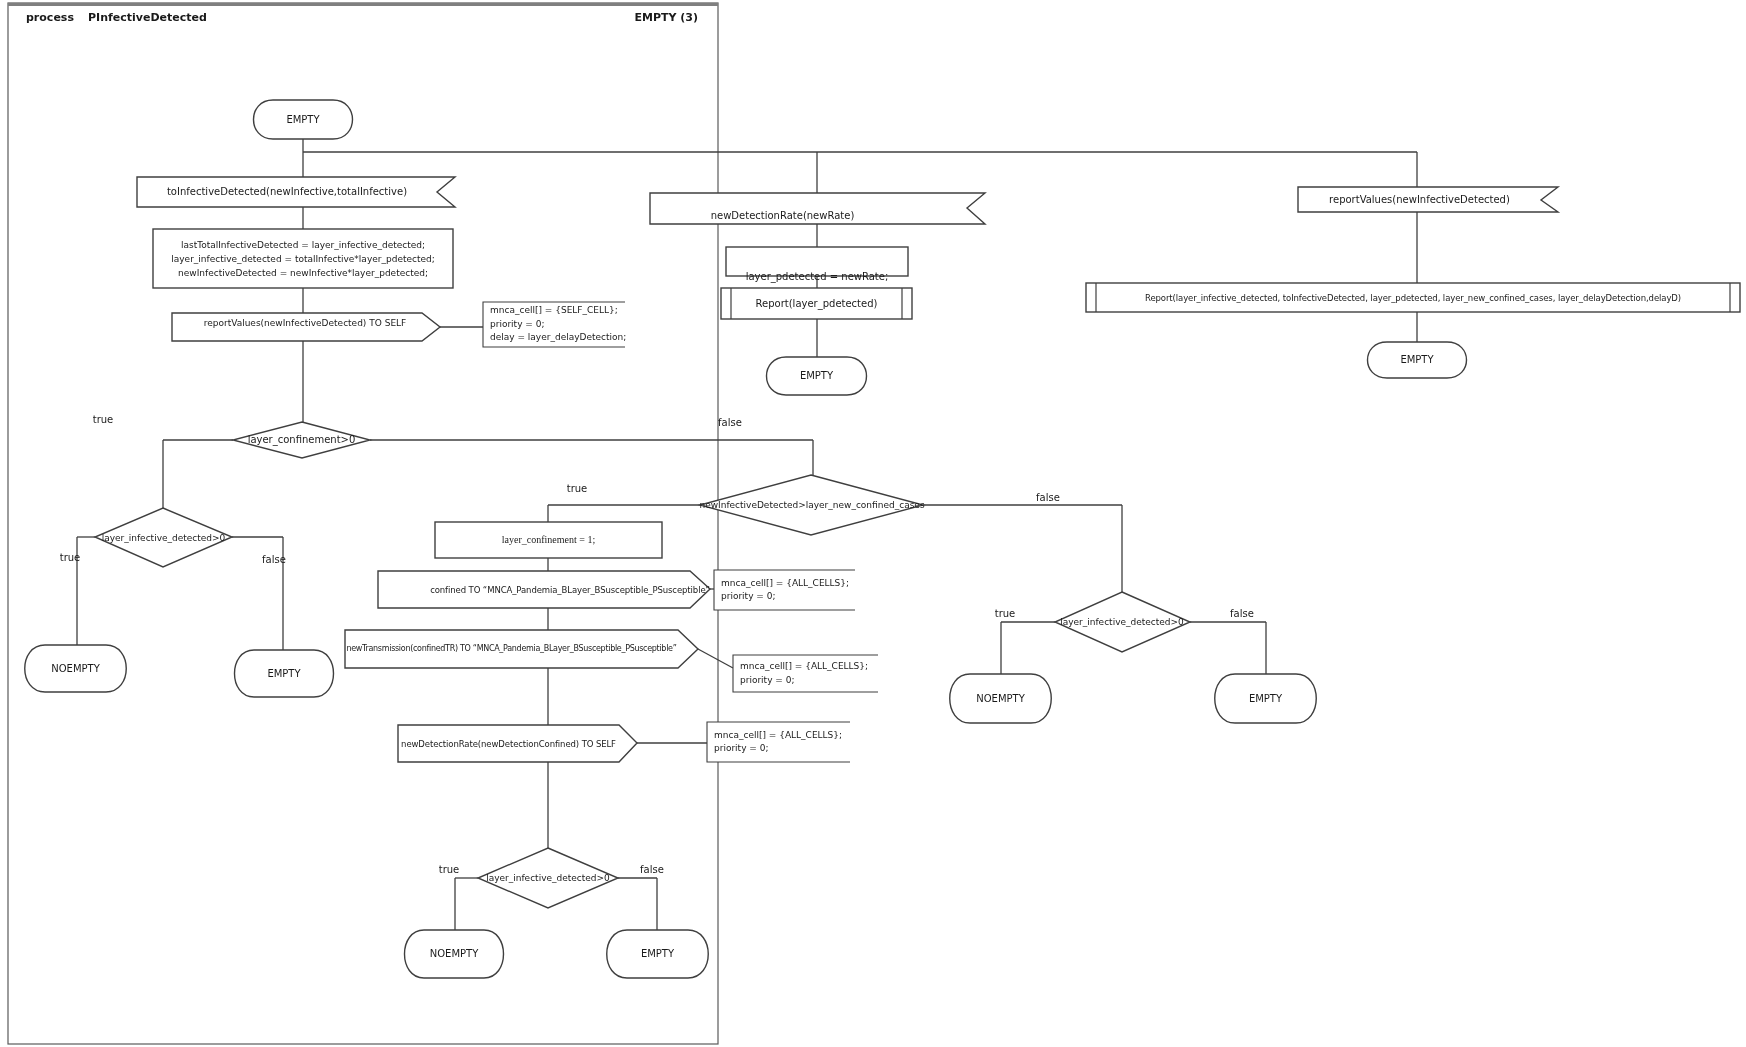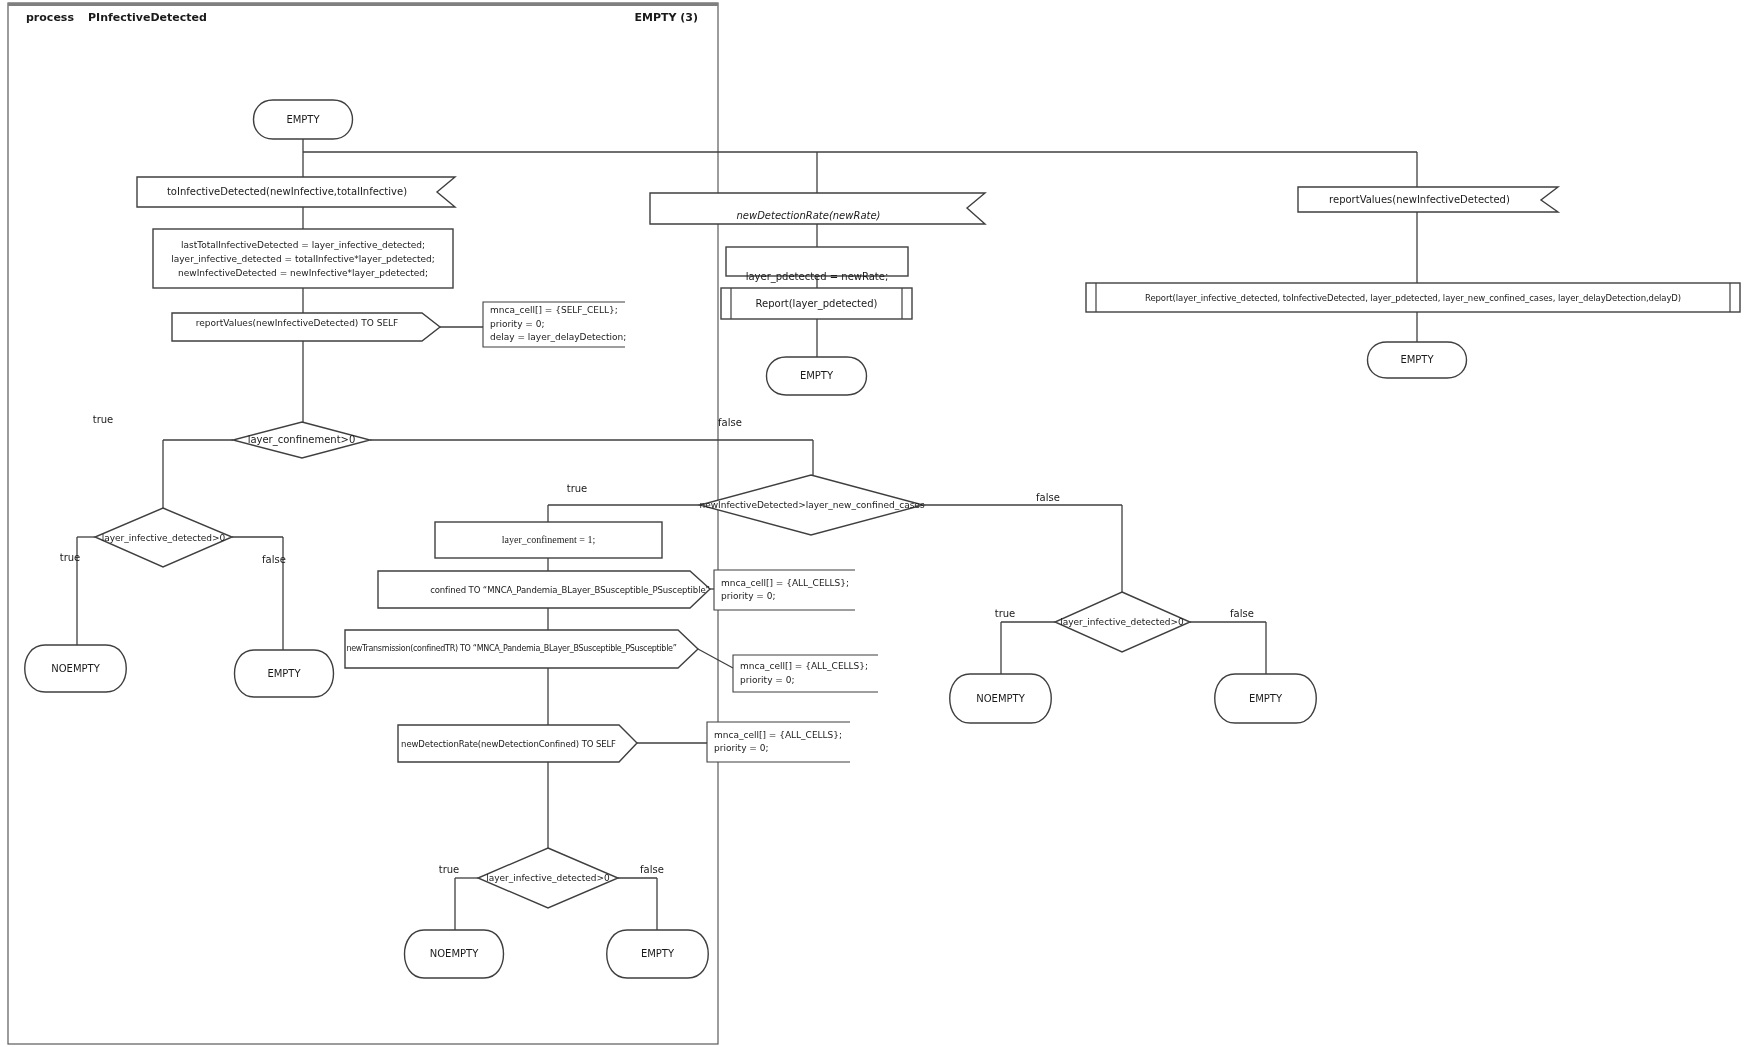--- a/index.html
+++ b/index.html
@@ -130,36 +130,36 @@
   <div class="lbl hdr start" style="left:88px;top:10px;width:220px;height:16px;">PInfectiveDetected</div>
   <div class="lbl hdr end" style="left:590px;top:10px;width:108px;height:16px;">EMPTY (3)</div>
 
   <div class="lbl" style="left:247px;top:100px;width:112px;height:40px;">EMPTY</div>
   <div class="lbl" style="left:137px;top:177px;width:300px;height:30px;">toInfectiveDetected(newInfective,totalInfective)</div>
   <div class="lbl multi f9" style="left:153px;top:229px;width:300px;height:59px;">
     <div>lastTotalInfectiveDetected = layer_infective_detected;</div>
     <div>layer_infective_detected = totalInfective*layer_pdetected;</div>
     <div>newInfectiveDetected = newInfective*layer_pdetected;</div>
   </div>
-  <div class="lbl f9" style="left:172px;top:313px;width:250px;height:20px;">reportValues(newInfectiveDetected)  TO SELF</div>
+  <div class="lbl f9" style="left:172px;top:313px;width:250px;height:20px;padding-left:8px;">reportValues(newInfectiveDetected)  TO SELF</div>
   <div class="cmt" style="left:483px;top:302px;width:142px;height:45px;">
     <div>mnca_cell[] = {SELF_CELL};</div>
     <div>priority = 0;</div>
     <div>delay = layer_delayDetection;</div>
   </div>
   <div class="lbl" style="left:233px;top:422px;width:137px;height:36px;">layer_confinement&gt;0</div>
   <div class="lbl bl" style="left:86px;top:413px;width:34px;height:13px;">true</div>
   <div class="lbl bl" style="left:712px;top:416px;width:36px;height:13px;">false</div>
   <div class="lbl f9" style="left:95px;top:508px;width:137px;height:59px;">layer_infective_detected&gt;0</div>
   <div class="lbl bl" style="left:55px;top:551px;width:30px;height:13px;">true</div>
   <div class="lbl bl" style="left:256px;top:553px;width:36px;height:13px;">false</div>
   <div class="lbl" style="left:18px;top:645px;width:115px;height:47px;">NOEMPTY</div>
   <div class="lbl" style="left:228px;top:650px;width:112px;height:47px;">EMPTY</div>
 
-  <div class="lbl" style="left:650px;top:193px;width:317px;height:46px;font-style:italic;">newDetectionRate(newRate)</div>
+  <div class="lbl" style="left:624px;top:193px;width:317px;height:46px;">newDetectionRate(newRate)</div>
   <div class="lbl" style="left:726px;top:255px;width:182px;height:43px;">layer_pdetected = newRate;</div>
   <div class="lbl" style="left:721px;top:288px;width:191px;height:31px;">Report(layer_pdetected)</div>
   <div class="lbl" style="left:760px;top:357px;width:113px;height:38px;">EMPTY</div>
 
   <div class="lbl" style="left:1298px;top:187px;width:243px;height:25px;">reportValues(newInfectiveDetected)</div>
   <div class="lbl f85" style="left:1086px;top:283px;width:654px;height:29px;">Report(layer_infective_detected, toInfectiveDetected, layer_pdetected, layer_new_confined_cases, layer_delayDetection,delayD)</div>
   <div class="lbl" style="left:1361px;top:342px;width:112px;height:36px;">EMPTY</div>
 
   <div class="lbl f9" style="left:686px;top:475px;width:252px;height:60px;">newInfectiveDetected&gt;layer_new_confined_cases</div>
   <div class="lbl bl" style="left:560px;top:482px;width:34px;height:13px;">true</div>

